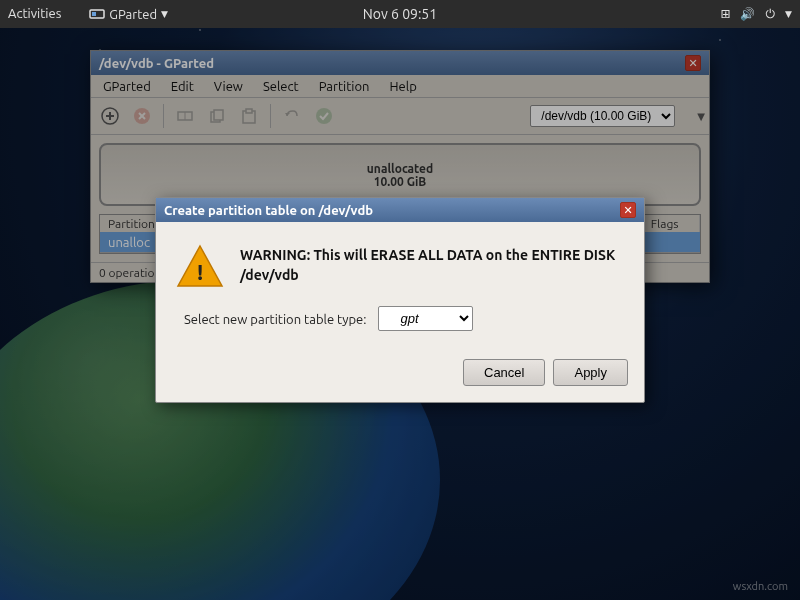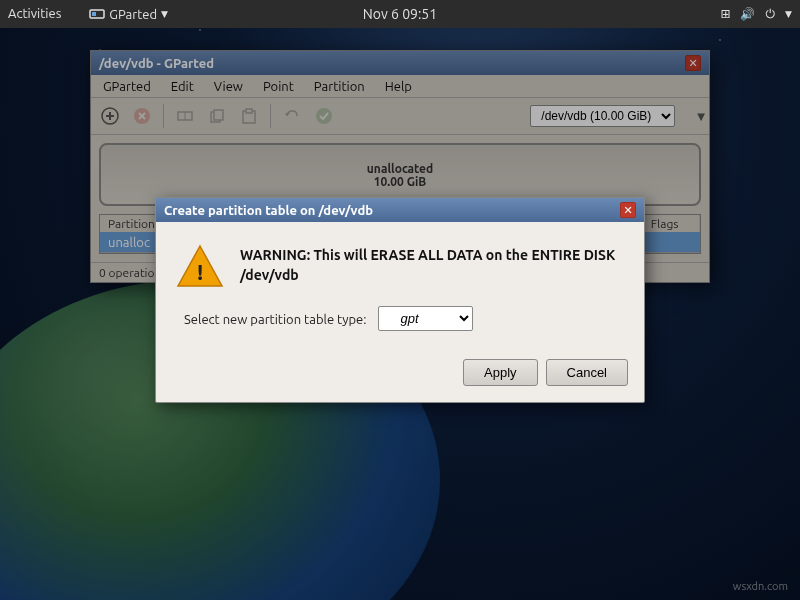--- a/index.html
+++ b/index.html
@@ -382,21 +382,21 @@
 
   <div class="window-titlebar">
     <span>/dev/vdb - GParted</span>
     <div class="window-close-btn">✕</div>
   </div>
 
   <div class="menu-bar">
     <span class="menu-item">GParted</span>
     <span class="menu-item">Edit</span>
     <span class="menu-item">View</span>
-    <span class="menu-item">Point</span>
+    <span class="menu-item">Select</span>
     <span class="menu-item">Partition</span>
     <span class="menu-item">Help</span>
   </div>
 
   <div class="toolbar">
     <button class="toolbar-btn" title="New">
       <svg width="18" height="18" viewBox="0 0 18 18">
         <circle cx="9" cy="9" r="8" fill="none" stroke="#555" stroke-width="1.5"></circle>
         <line x1="9" y1="5" x2="9" y2="13" stroke="#555" stroke-width="2"></line>
         <line x1="5" y1="9" x2="13" y2="9" stroke="#555" stroke-width="2"></line>
@@ -519,19 +519,19 @@
           <option value="dvh">dvh</option>
           <option value="mac">mac</option>
           <option value="pc98">pc98</option>
           <option value="sun">sun</option>
           <option value="loop">loop</option>
         </select>
       </div>
     </div>
 
     <div class="dialog-footer">
+      <button class="btn">Cancel</button>
       <button class="btn btn-apply">Apply</button>
-      <button class="btn">Cancel</button>
     </div>
   </div>
 </div>
 
 <div class="watermark">wsxdn.com</div>
 
 </body></html>

